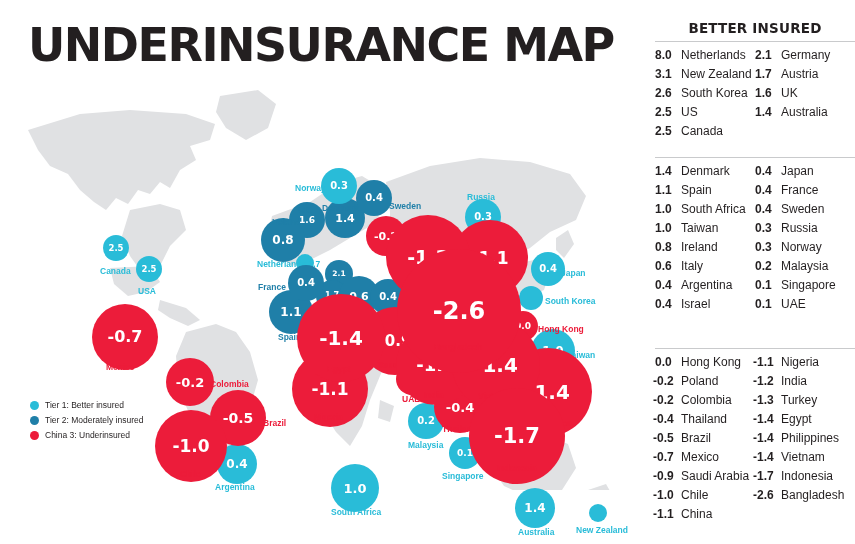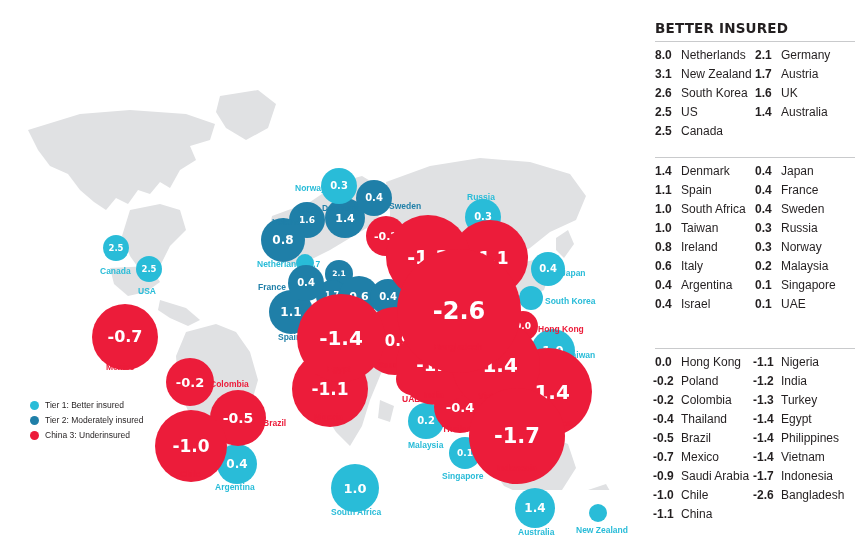--- a/index.html
+++ b/index.html
@@ -106,20 +106,21 @@
     top: 0;
     width: 200px;
     height: 544px;
   }
   .sec-title {
     font-size: 13.5px;
     font-weight: bold;
     color: #231f20;
     letter-spacing: 0.2px;
     font-family: "DejaVu Sans", sans-serif;
+    text-align: center;
   }
   .sec-rule {
     border: 0;
     border-top: 1px solid #c9cacc;
     margin: 5px 0 7px 0;
   }
   .two-col {
     display: flex;
   }
   .col {
@@ -148,20 +149,21 @@
   #sec-under { position: absolute; left: 0; top: 343px; width: 200px; }
   #sec-better .col:first-child { width: 100px; }
   #sec-moderate .col:first-child { width: 100px; }
   #sec-under .col:first-child { width: 100px; }
 </style>
 </head>
 <body>
 
 <div id="page">
 
+  <div id="title">UNDERINSURANCE MAP</div>
 
   <div id="map-area">
     <svg id="world-svg" width="620" height="420" viewBox="0 0 620 420">
       <g fill="#e0e1e3" stroke="none">
 
         <path d="M18 60 L70 44 L120 40 L176 44 L205 54 L200 70 L180 76 L186 90 L170 100 L160 118 L150 112 L140 124 L128 120 L118 134 L106 128 L96 140 L84 132 L70 120 L58 104 L40 96 L28 80 Z"></path>
         <path d="M120 140 L150 134 L170 140 L176 160 L160 176 L150 196 L130 200 L120 186 L112 166 Z"></path>
         <path d="M100 198 L140 196 L150 212 L136 222 L118 226 L104 214 Z"></path>
         <path d="M150 230 L176 238 L190 250 L178 256 L160 248 L148 240 Z"></path>
 

